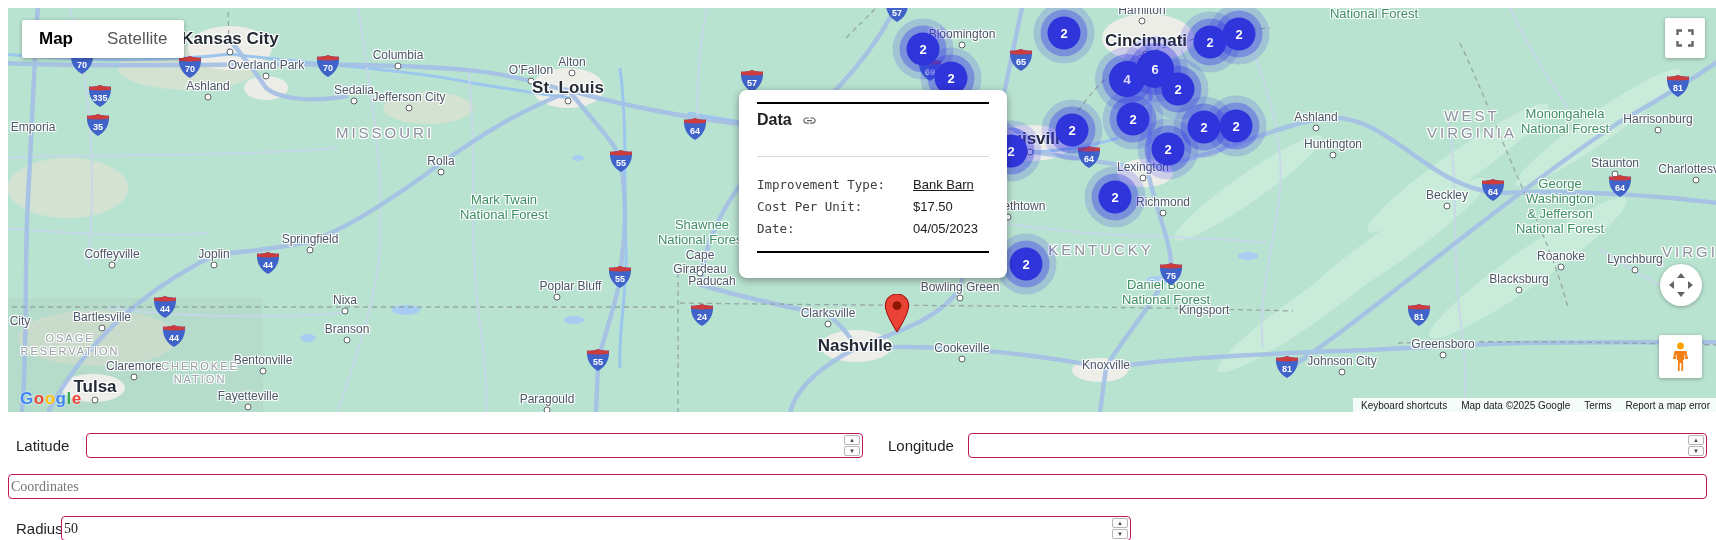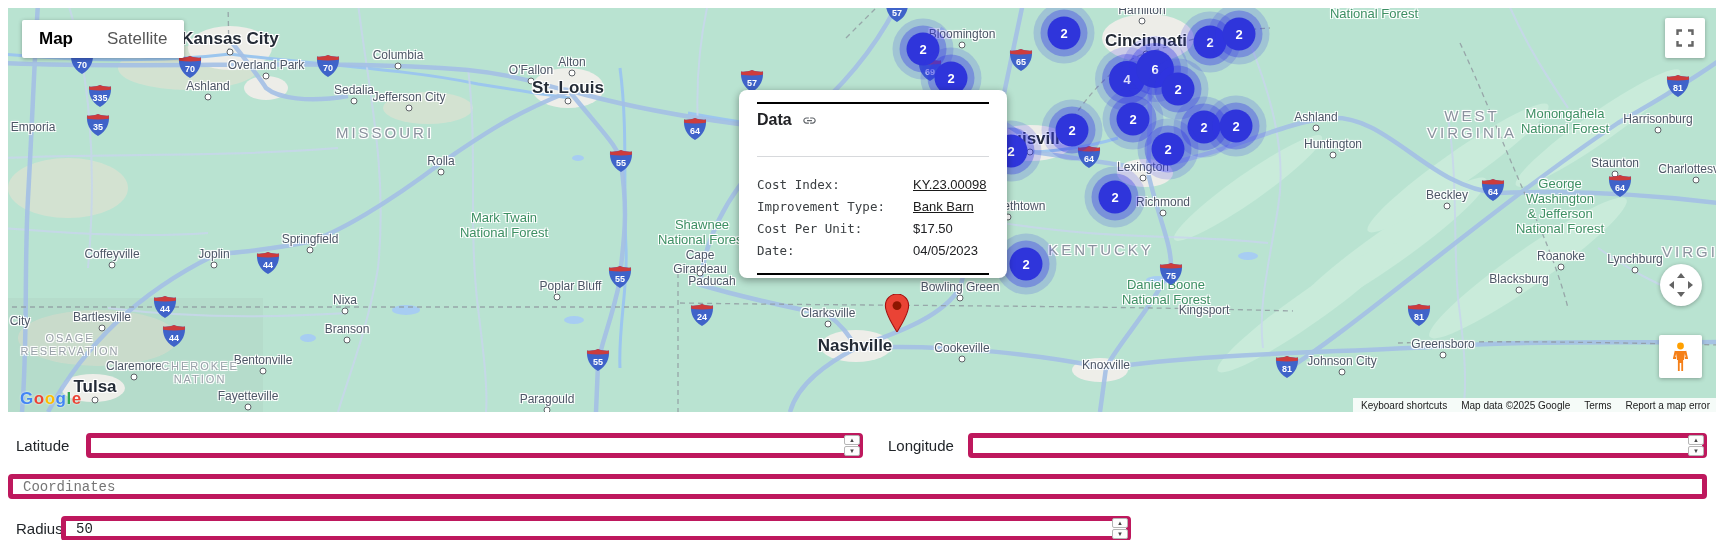--- a/index.html
+++ b/index.html
@@ -49,22 +49,22 @@
   a.pvalue{color:#1a1a1a;text-decoration:underline;cursor:pointer;}
   .p-botline{border-top:2px solid #000;margin-top:12px;}
   
   .glogo{position:absolute;left:12px;bottom:3px;font-size:17px;font-weight:bold;z-index:28;
     text-shadow:0 0 2px #fff;letter-spacing:.5px;cursor:pointer;}
   .attrib{position:absolute;right:0;bottom:0;height:14px;display:flex;align-items:center;gap:14px;
     background:rgba(255,255,255,.85);font-size:10px;color:#1a1a1a;padding:0 6px 0 8px;z-index:28;}
   .attrib span{white-space:nowrap;cursor:pointer;}
   
   .frm-label{position:absolute;font-size:15px;color:#212529;line-height:25px;}
-  .frm-input{position:absolute;height:25px;box-sizing:border-box;border:5px solid #be185d;border-radius:4px;
-    background:#fff;font-size:14px;color:#212529;padding:0 10px;font-family:Liberation Mono, monospace;}
+  .frm-input{position:absolute;height:25px;box-sizing:border-box;border:1px solid #be185d;border-radius:4px;
+    background:#fff;font-size:14px;color:#212529;padding:0 2px;font-family:Liberation Serif, serif;}
   .frm-input::placeholder{color:#757575;}
   .spin{position:absolute;width:16px;height:21px;display:flex;flex-direction:column;z-index:5;}
   .spin .sb{flex:1;border:1px solid #b5b5b5;background:#fdfdfd;border-radius:2px;font-size:6px;color:#444;
     display:flex;align-items:center;justify-content:center;cursor:pointer;line-height:1;}
   .spin .sb + .sb{margin-top:1px;}
 </style>
 </head>
 <body>
 
 <div class="page">
@@ -248,21 +248,21 @@
         <div class="city-dot" style="left: 1435px; top: 347px;"></div>
         <div class="map-label area" style="left: 377px; top: 125px;">MISSOURI</div>
         <div class="map-label area" style="left: 1093px; top: 242px;">KENTUCKY</div>
         <div class="map-label area" style="left: 1464px; top: 116px;">WEST
 VIRGINIA</div>
         <div class="map-label area" style="left: 1699px; top: 244px;">VIRGINIA</div>
         <div class="map-label area small" style="left: 62px; top: 337px;">OSAGE
 RESERVATION</div>
         <div class="map-label area small" style="left: 192px; top: 365px;">CHEROKEE
 NATION</div>
-        <div class="map-label forest" style="left: 496px; top: 200px; margin-top: 18px;">Mark Twain
+        <div class="map-label forest" style="left: 496px; top: 200px;">Mark Twain
 National Forest</div>
         <div class="map-label forest" style="left: 694px; top: 225px;">Shawnee
 National Forest</div>
         <div class="map-label forest" style="left: 1158px; top: 285px;">Daniel Boone
 National Forest</div>
         <div class="map-label forest" style="left: 1557px; top: 114px;">Monongahela
 National Forest</div>
         <div class="map-label forest" style="left: 1552px; top: 199px;">George
 Washington
 &amp; Jefferson
@@ -428,24 +428,20 @@
         <span class="p-title">Data</span>
         <span style="display:inline-flex;">
           <svg width="15" height="15" viewBox="0 0 24 24" fill="#5f6368">
             <path d="M3.9 12c0-1.71 1.39-3.1 3.1-3.1h4V7H7c-2.76 0-5 2.24-5 5s2.24 5 5 5h4v-1.9H7c-1.71 0-3.1-1.39-3.1-3.1zM8 13h8v-2H8v2zm9-6h-4v1.9h4c1.71 0 3.1 1.39 3.1 3.1s-1.39 3.1-3.1 3.1h-4V17h4c2.76 0 5-2.24 5-5s-2.24-5-5-5z"></path>
           </svg>
         </span>
       </div>
       <div class="p-div"></div>
       <div class="p-rows" id="popup-rows">
           <div class="prow">
-            <span class="plabel">Cost Index:</span>
-            <a class="pvalue">KY.23.00098</a>
-          </div>
-          <div class="prow">
             <span class="plabel">Improvement Type:</span>
             <a class="pvalue">Bank Barn</a>
           </div>
           <div class="prow">
             <span class="plabel">Cost Per Unit:</span>
             <span class="pvalue">$17.50</span>
           </div>
           <div class="prow">
             <span class="plabel">Date:</span>
             <span class="pvalue">04/05/2023</span>

